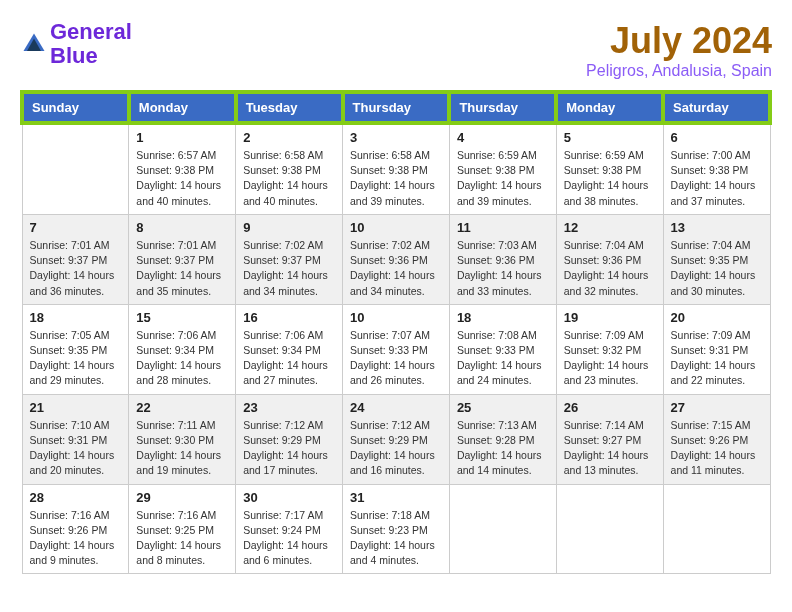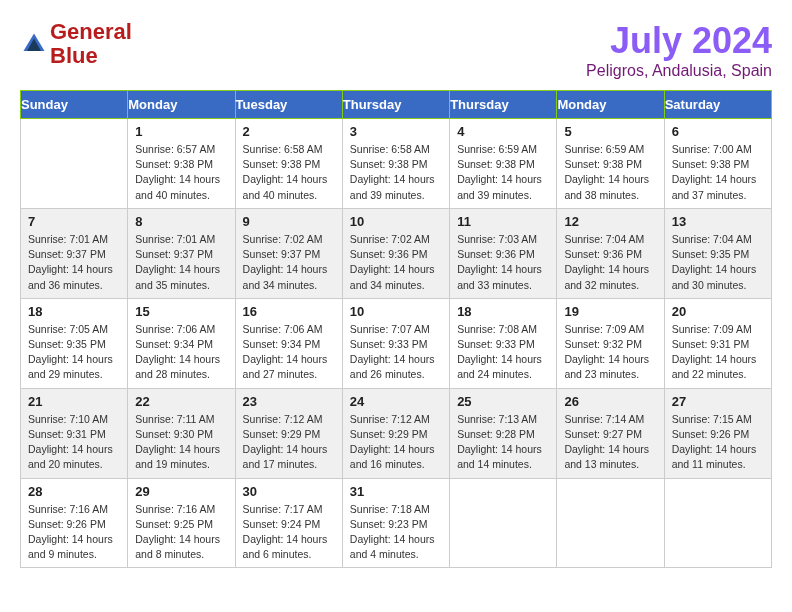--- a/index.html
+++ b/index.html
@@ -20,54 +20,54 @@
       display: flex;
       align-items: center;
     }
     .logo-text {
       font-size: 22px;
       font-weight: bold;
       color: #1a3a5c;
       line-height: 1.1;
     }
     .logo-text span {
-      color: #b91c1c;
+      color: #6d28d9;
     }
     .logo-icon {
       width: 28px;
       height: 28px;
       margin-right: 2px;
     }
     .title-area {
       text-align: right;
     }
     .main-title {
       font-size: 36px;
       font-weight: bold;
-      color: #8b5cf6;
+      color: #a16207;
     }
     .subtitle {
       font-size: 16px;
-      color: #701a75;
+      color: #8b5cf6;
     }
     table {
       width: 100%;
       border-collapse: collapse;
       font-size: 11px;
     }
     thead tr {
       background-color: #3a6bc4;
       color: #fff;
     }
     thead th {
-      padding: 6px 0;
+      padding: 6px 8px;
       font-size: 13px;
       font-weight: bold;
       text-align: left;
-      border: 1px solid #84cc16;
+      border: 4px solid #84cc16;
     }
     tbody tr {
       vertical-align: top;
     }
     tbody tr:nth-child(odd) {
       background-color: #fff;
     }
     tbody tr:nth-child(even) {
       background-color: #f0f0f0;
     }

